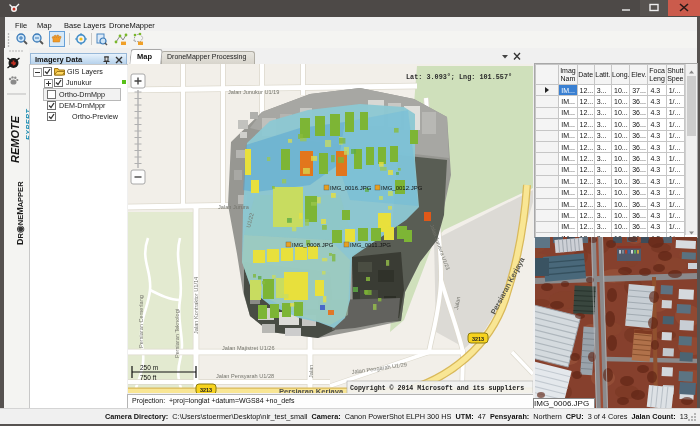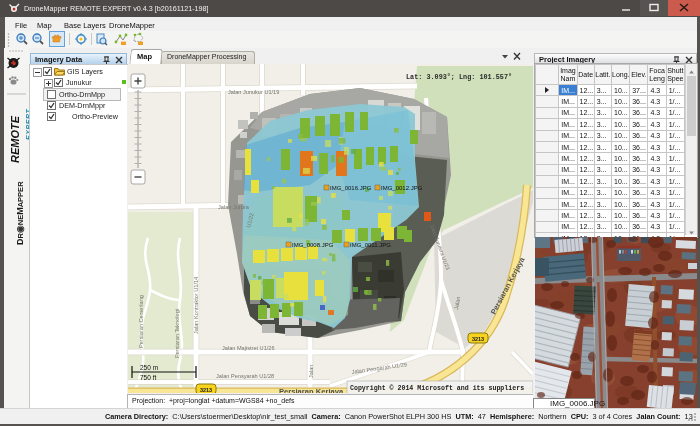--- a/index.html
+++ b/index.html
@@ -15,21 +15,20 @@
   #sidebar{left:4px;top:48px;width:25px;height:360px;background:#f4f4f2;border-right:1px solid #d0d0cd;}
   #pdata{left:29px;top:48px;width:98px;height:360px;background:#f0f0f0;}
   #pdata .hdr{position:absolute;left:1px;top:5px;width:95px;height:10px;background:linear-gradient(#e7f2fc,#b6d2ec);border:1px solid #98b8d8;font-size:7.5px;font-weight:bold;color:#111;}
   .tree{font-size:7.2px;color:#1a1a1a;}
   #mappanel{left:127px;top:48px;width:406px;height:360px;background:#f0f0f0;}
   #rpanel{left:533px;top:48px;width:164px;height:360px;background:#f0f0f0;}
   #statusbar{left:0;top:408px;width:700px;height:15px;background:#f0f0f0;border-top:1px solid #d4d4d4;font-size:7.3px;color:#111;white-space:nowrap;}
 </style></head>
 <body>
 <div class="abs" id="titlebar">
-    <span class="txt">DroneMapper REMOTE EXPERT v0.4.3 [b20161121-198]</span>
   <svg class="abs" style="left:9px;top:3px" width="11" height="11" viewBox="0 0 11 11">
       <circle cx="5" cy="6" r="3" fill="#f4f4f4"></circle>
       <circle cx="5" cy="6" r="1.5" fill="#c43022"></circle>
       <line x1="0.5" y1="1.5" x2="4" y2="5" stroke="#f4f4f4" stroke-width="1.2"></line>
       <line x1="10" y1="1" x2="6" y2="5" stroke="#f4f4f4" stroke-width="1.2"></line>
     </svg>
   <div class="abs" style="left:612px;top:0;width:28px;height:16px"><svg width="28" height="16">
         <line x1="10" y1="10" x2="18" y2="10" stroke="#eee" stroke-width="1.4"></line>
       </svg></div>
   <div class="abs" style="left:640px;top:0;width:28px;height:16px;background:#575350"><svg width="28" height="16">
@@ -454,32 +453,20 @@
 <line x1="134.5" y1="144.0" x2="141.5" y2="144.0" stroke="#b0b0b0" stroke-width="1"></line>
 <line x1="134.5" y1="150.5" x2="141.5" y2="150.5" stroke="#b0b0b0" stroke-width="1"></line>
 <line x1="134.5" y1="157.0" x2="141.5" y2="157.0" stroke="#b0b0b0" stroke-width="1"></line>
 <line x1="134.5" y1="163.5" x2="141.5" y2="163.5" stroke="#b0b0b0" stroke-width="1"></line>
 </svg>
   <div style="position:absolute;left:0;top:346px;width:405px;height:14px;background:#fdfdfd;border:1px solid #b4b4b4">
     <span style="position:absolute;left:4px;top:2px;font-size:7px;color:#111">Projection:&nbsp; +proj=longlat +datum=WGS84 +no_defs</span>
   </div>
 </div>
 <div class="abs" id="rpanel">
-  <div style="position:absolute;left:1px;top:5px;width:161px;height:10px;background:linear-gradient(#fdfdfd,#dcdde0);border:1px solid #b8b8b8;font-size:7.5px;font-weight:bold;color:#111">
-    <span style="position:absolute;left:4px;top:1px">Project Imagery</span>
-    <svg style="position:absolute;right:2px;top:1px" width="22" height="10" viewBox="0 0 22 10">
-        <g stroke="#333" stroke-width="1" fill="none">
-          <line x1="2" y1="2" x2="7" y2="2"></line>
-          <rect x="3" y="2" width="3" height="4" fill="#ddd"></rect>
-          <line x1="1.5" y1="6.5" x2="7.5" y2="6.5"></line>
-          <line x1="4.5" y1="6.5" x2="4.5" y2="9.5"></line>
-          <path d="M 14 2 L 20 8 M 20 2 L 14 8" stroke-width="1.4"></path>
-        </g>
-      </svg>
-  </div>
   <div id="grid" style="position:absolute;left:1px;top:15px;width:162px;height:173px;background:#fff;border:1px solid #a8a8a8;overflow:hidden">
 <table style="border-collapse:collapse;table-layout:fixed;width:150px;font-size:7px;color:#111">
 <tbody>
           <tr style="height:20px">
 <td style="width:22px;border:1px solid #c6c6c6;background:#f4f4f4;text-align:center;padding:0;line-height:8px"></td>
 <td style="width:17px;border:1px solid #c6c6c6;background:#f4f4f4;text-align:center;padding:0;line-height:8px">Imag<br>Nam</td>
 <td style="width:16px;border:1px solid #c6c6c6;background:#f4f4f4;text-align:center;padding:0;line-height:8px">Date</td>
 <td style="width:16px;border:1px solid #c6c6c6;background:#f4f4f4;text-align:center;padding:0;line-height:8px">Latit.</td>
 <td style="width:17px;border:1px solid #c6c6c6;background:#f4f4f4;text-align:center;padding:0;line-height:8px">Long.</td>
 <td style="width:17px;border:1px solid #c6c6c6;background:#f4f4f4;text-align:center;padding:0;line-height:8px">Elev.</td>
@@ -852,25 +839,25 @@
 <ellipse cx="119" cy="60" rx="5" ry="6" fill="#5e2314" fill-opacity="0.65"></ellipse>
 <ellipse cx="118" cy="86" rx="5" ry="6" fill="#5e2314" fill-opacity="0.65"></ellipse>
 <ellipse cx="120" cy="108" rx="4" ry="5" fill="#5e2314" fill-opacity="0.65"></ellipse>
 <ellipse cx="117" cy="140" rx="5" ry="6" fill="#5e2314" fill-opacity="0.65"></ellipse>
 <ellipse cx="57" cy="120" rx="4" ry="5" fill="#5e2314" fill-opacity="0.65"></ellipse>
 <ellipse cx="40" cy="120" rx="5" ry="4" fill="#5e2314" fill-opacity="0.65"></ellipse>
 <path d="M 56.5 0 L 61.5 171" stroke="#c4c4c6" stroke-width="0.6" fill="none"></path>
 <path d="M 67.5 0 L 72.5 171" stroke="#c4c4c6" stroke-width="0.6" fill="none"></path>
 </svg></div>
   <div style="position:absolute;left:0px;top:350px;width:60px;height:10px;background:#fff;border:1px solid #888;font-size:8px;color:#111">
-      <span style="position:absolute;left:16px;top:0px">IMG_0006.JPG</span>
+      <span style="position:absolute;left:0;top:0px">IMG_0006.JPG</span>
     </div>
 </div>
 <div class="abs" id="statusbar">
-    <span style="position:absolute;left:105px;top:3px"><b>Camera Directory:</b>&nbsp; C:\Users\stoermer\Desktop\nir_test_small &nbsp;<b>Camera:</b>&nbsp; Canon PowerShot ELPH 300 HS &nbsp;<b>UTM:</b>&nbsp; 47 &nbsp;<b>Hemisphere:</b>&nbsp; Northern &nbsp;<b>CPU:</b>&nbsp; 3 of 4 Cores &nbsp;<b>Jalan Count:</b>&nbsp; 13</span>
+    <span style="position:absolute;left:105px;top:3px"><b>Camera Directory:</b>&nbsp; C:\Users\stoermer\Desktop\nir_test_small &nbsp;<b>Camera:</b>&nbsp; Canon PowerShot ELPH 300 HS &nbsp;<b>UTM:</b>&nbsp; 47 &nbsp;<b>Pensyarah:</b>&nbsp; Northern &nbsp;<b>CPU:</b>&nbsp; 3 of 4 Cores &nbsp;<b>Jalan Count:</b>&nbsp; 13</span>
 <svg style="position:absolute;right:3px;top:3px" width="10" height="10" viewBox="0 0 10 10">
       <g fill="#9a9a9a">
         <circle cx="8" cy="2" r="0.9"></circle>
         <circle cx="8" cy="5" r="0.9"></circle>
         <circle cx="8" cy="8" r="0.9"></circle>
         <circle cx="5" cy="5" r="0.9"></circle>
         <circle cx="5" cy="8" r="0.9"></circle>
         <circle cx="2" cy="8" r="0.9"></circle>
       </g>
     </svg>

